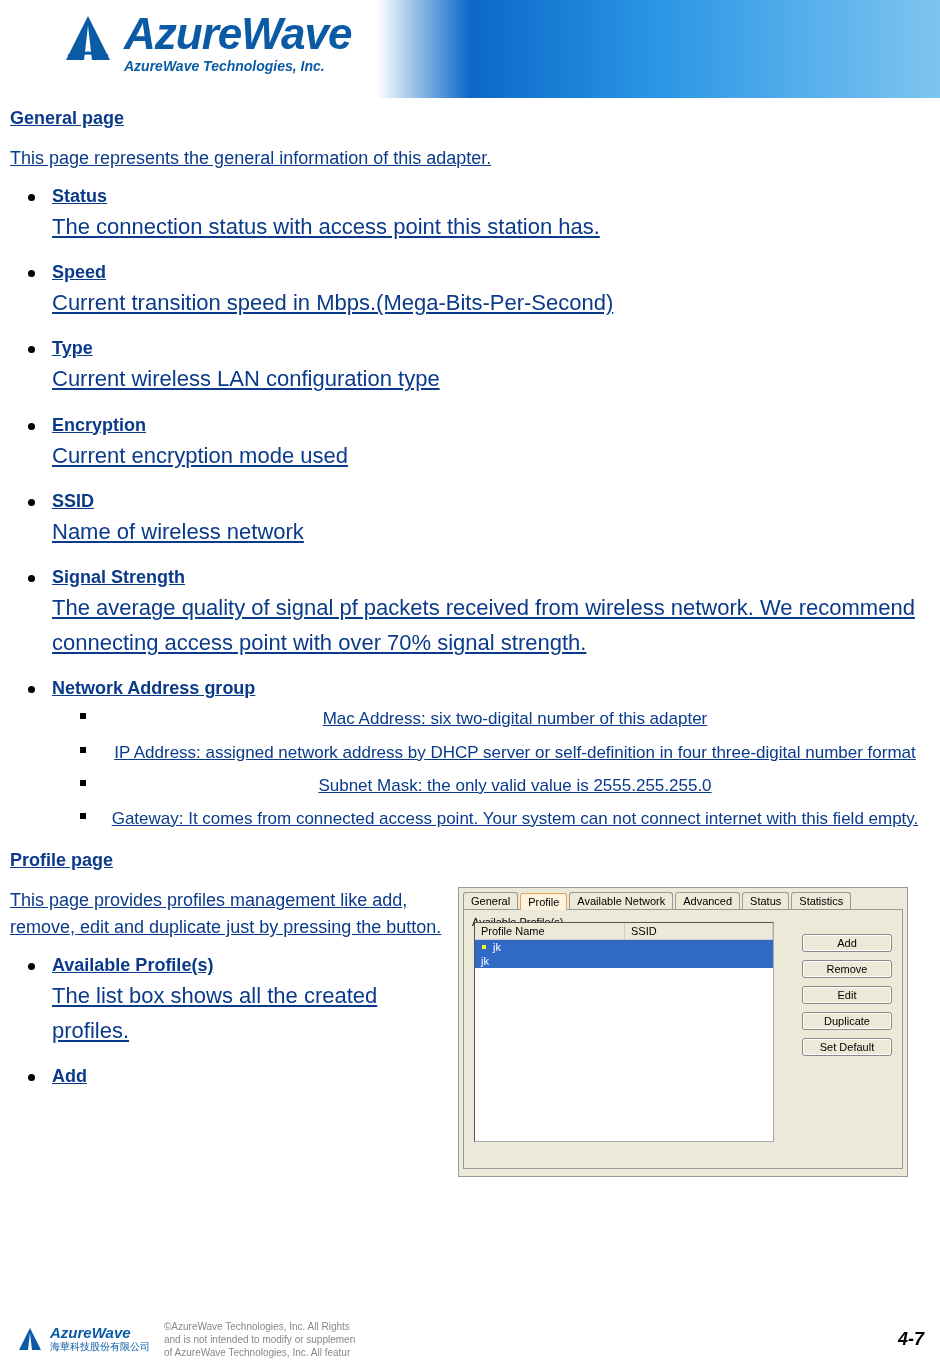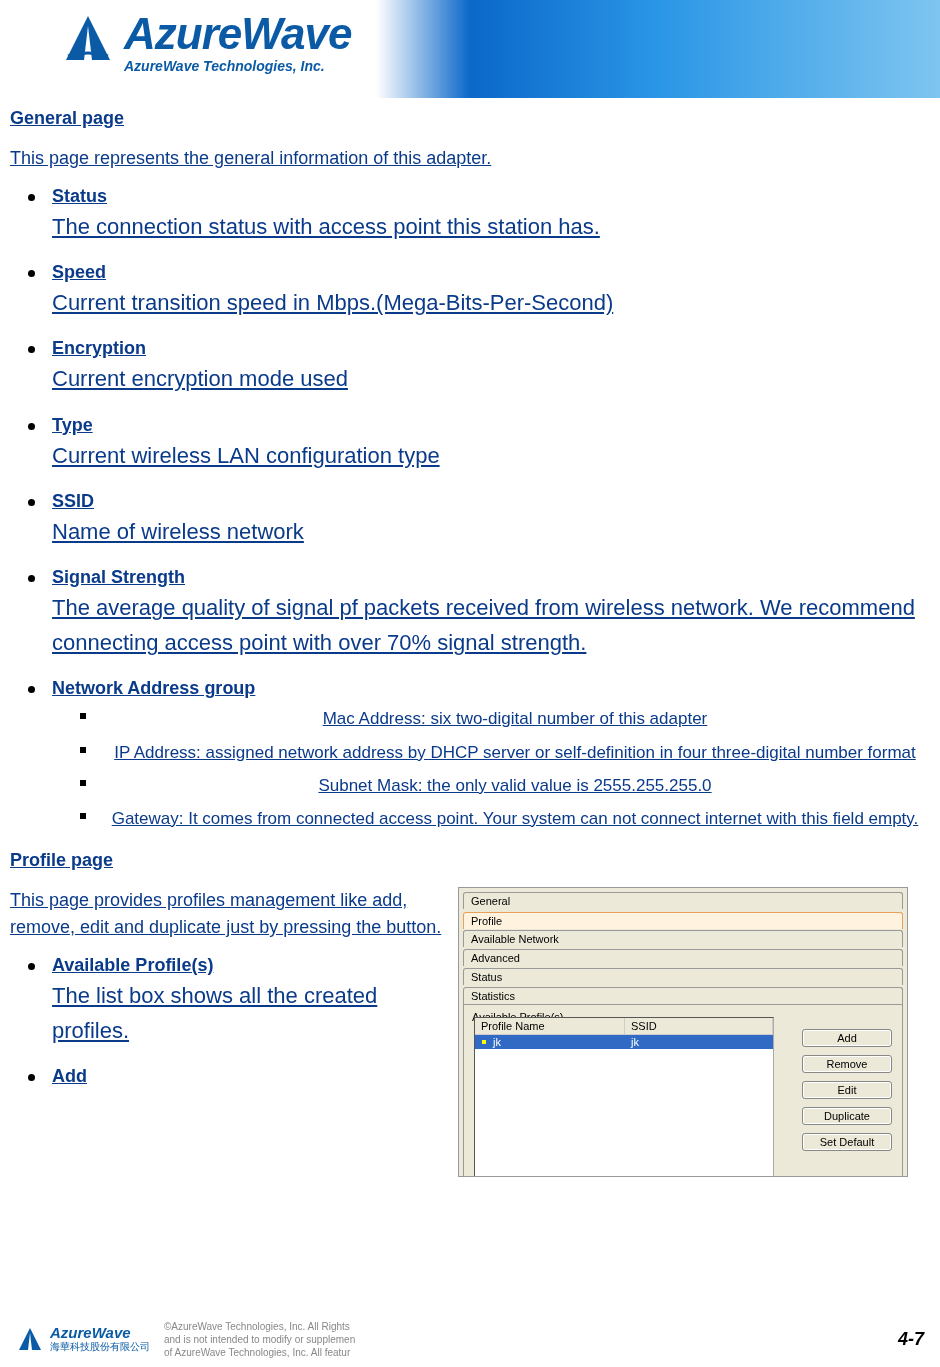--- a/index.html
+++ b/index.html
@@ -114,21 +114,20 @@
     border: 1px solid #999;
     font-size: 11px;
     font-family: Tahoma, sans-serif;
     position: relative;
     overflow: hidden;
   }
   .tabs {
     display: flex;
     gap: 2px;
     padding: 4px 4px 0 4px;
-    flex-direction: column;
   }
   .tab {
     background: #ece9d8;
     border: 1px solid #999;
     border-bottom: none;
     padding: 2px 7px;
     font-size: 11px;
     border-radius: 3px 3px 0 0;
     cursor: pointer;
     color:#000;
@@ -167,20 +166,21 @@
     border-right: 1px solid #ccc;
     font-size: 11px;
   }
   .col1 { width: 150px; }
   .col2 { flex: 1; }
   .listrow {
     display: flex;
     background: #316ac5;
     color: #fff;
     font-size: 11px;
+    flex-direction: column;
   }
   .listrow .col1 { padding: 1px 4px; display:flex; align-items:center; gap:4px; }
   .listrow .col2 { padding: 1px 6px; }
   .btn-col {
     position: absolute;
     right: 10px; top: 24px;
     display: flex;
     flex-direction: column;
     gap: 8px;
   }
@@ -243,26 +243,26 @@
   <ul class="top">
     <li>
       <span class="item-title">Status</span>
       <span class="item-desc">The connection status with access point this station has.</span>
     </li>
     <li>
       <span class="item-title">Speed</span>
       <span class="item-desc">Current transition speed in Mbps.(Mega-Bits-Per-Second)</span>
     </li>
     <li>
+      <span class="item-title">Type</span>
+      <span class="item-desc">Current wireless LAN configuration type</span>
+    </li>
+    <li>
       <span class="item-title">Encryption</span>
       <span class="item-desc">Current encryption mode used</span>
-    </li>
-    <li>
-      <span class="item-title">Type</span>
-      <span class="item-desc">Current wireless LAN configuration type</span>
     </li>
     <li>
       <span class="item-title">SSID</span>
       <span class="item-desc">Name of wireless network</span>
     </li>
     <li>
       <span class="item-title">Signal Strength</span>
       <span class="item-desc">The average quality of signal pf packets received from wireless network. We recommend connecting access point with over 70% signal strength.</span>
     </li>
     <li>

